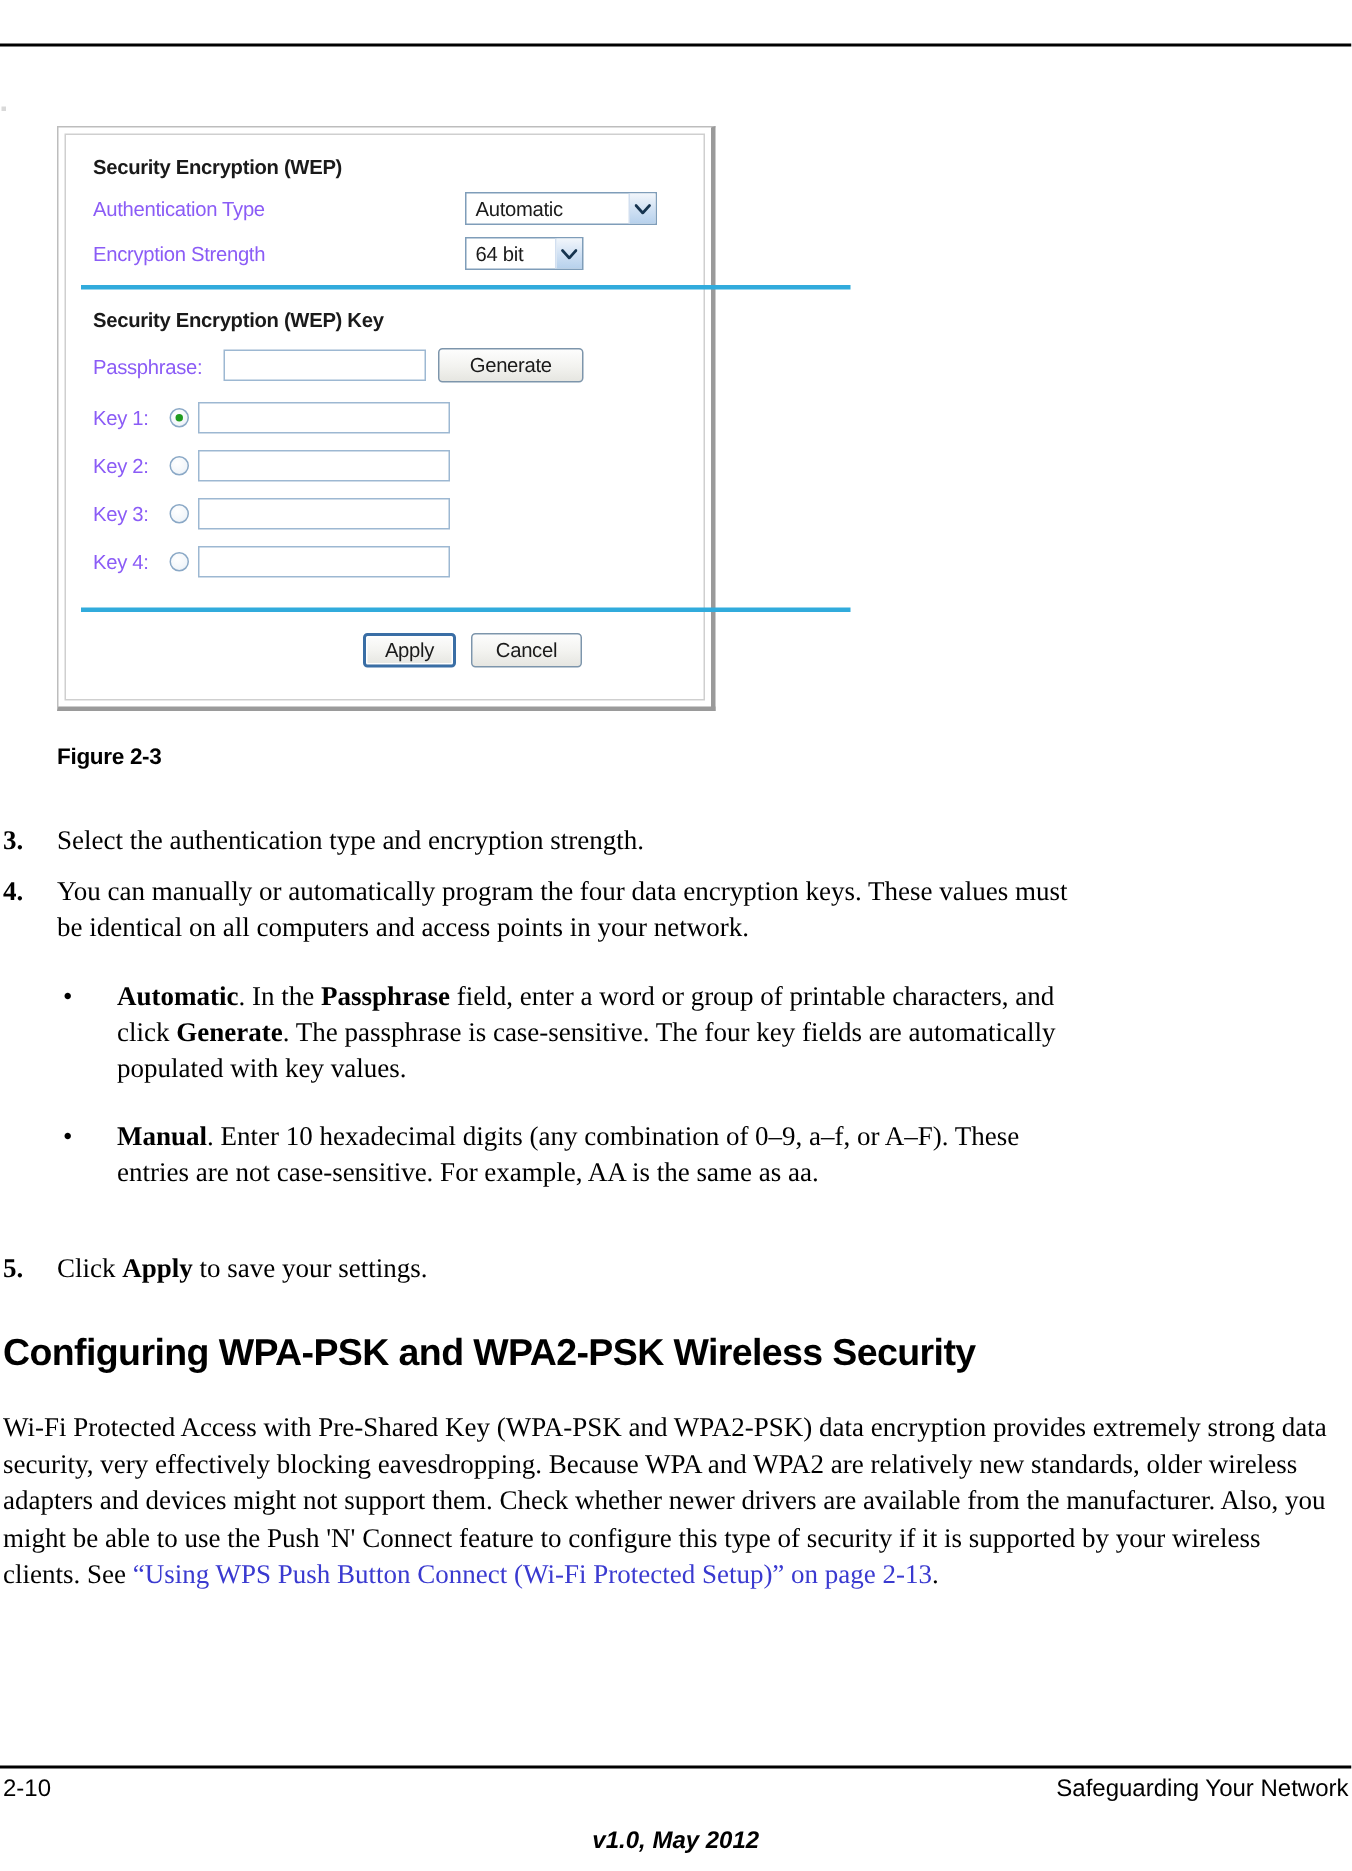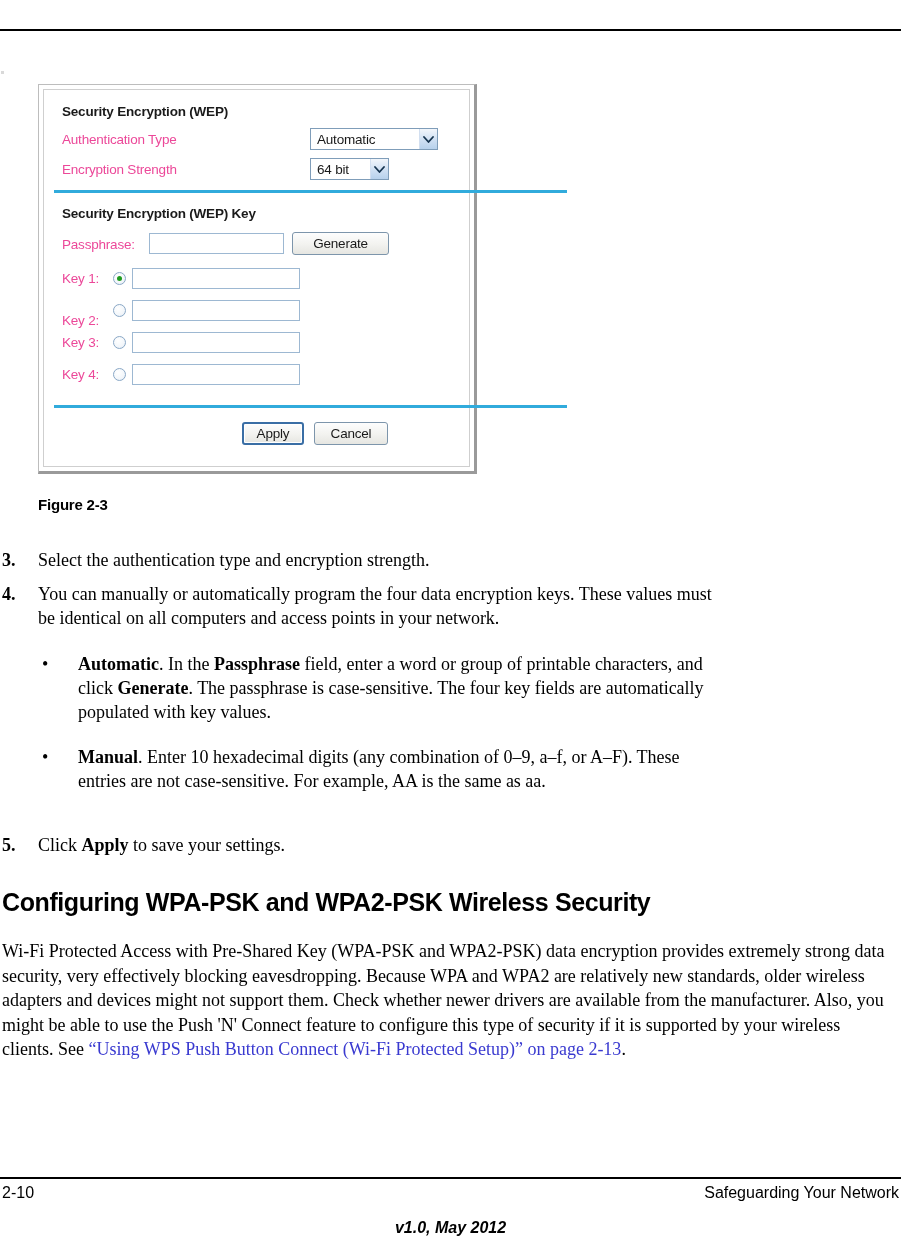--- a/index.html
+++ b/index.html
@@ -75,21 +75,21 @@
     position: absolute;
     font-size: 13.5px;
     font-weight: bold;
     color: #1a1a1a;
     letter-spacing: -0.2px;
     white-space: nowrap;
   }
   .ss-label {
     position: absolute;
     font-size: 13.5px;
-    color: #ec4899;
+    color: #8b5cf6;
     letter-spacing: -0.2px;
     white-space: nowrap;
   }
   .ss-divider {
     position: absolute;
     height: 3px;
     background: #31ABDC;
   }
 
   
@@ -306,21 +306,21 @@
     <div class="ss-input" style="left:105px; top:143px; width:135px;"></div>
 
     <div class="ss-button" style="left:248px; top:142px; width:97px;">
       <span>Generate</span>
     </div>
 
     <div class="ss-label" style="left:18px; top:181px;">Key 1:</div>
     <div class="ss-radio checked" style="left:69px; top:182px;"></div>
     <div class="ss-input" style="left:88px; top:178px; width:168px;"></div>
 
-    <div class="ss-label" style="left:18px; top:213px;margin-top:10px;">Key 2:</div>
+    <div class="ss-label" style="left:18px; top:213px;">Key 2:</div>
     <div class="ss-radio" style="left:69px; top:214px;"></div>
     <div class="ss-input" style="left:88px; top:210px; width:168px;"></div>
 
     <div class="ss-label" style="left:18px; top:245px;">Key 3:</div>
     <div class="ss-radio" style="left:69px; top:246px;"></div>
     <div class="ss-input" style="left:88px; top:242px; width:168px;"></div>
 
     <div class="ss-label" style="left:18px; top:277px;">Key 4:</div>
     <div class="ss-radio" style="left:69px; top:278px;"></div>
     <div class="ss-input" style="left:88px; top:274px; width:168px;"></div>

